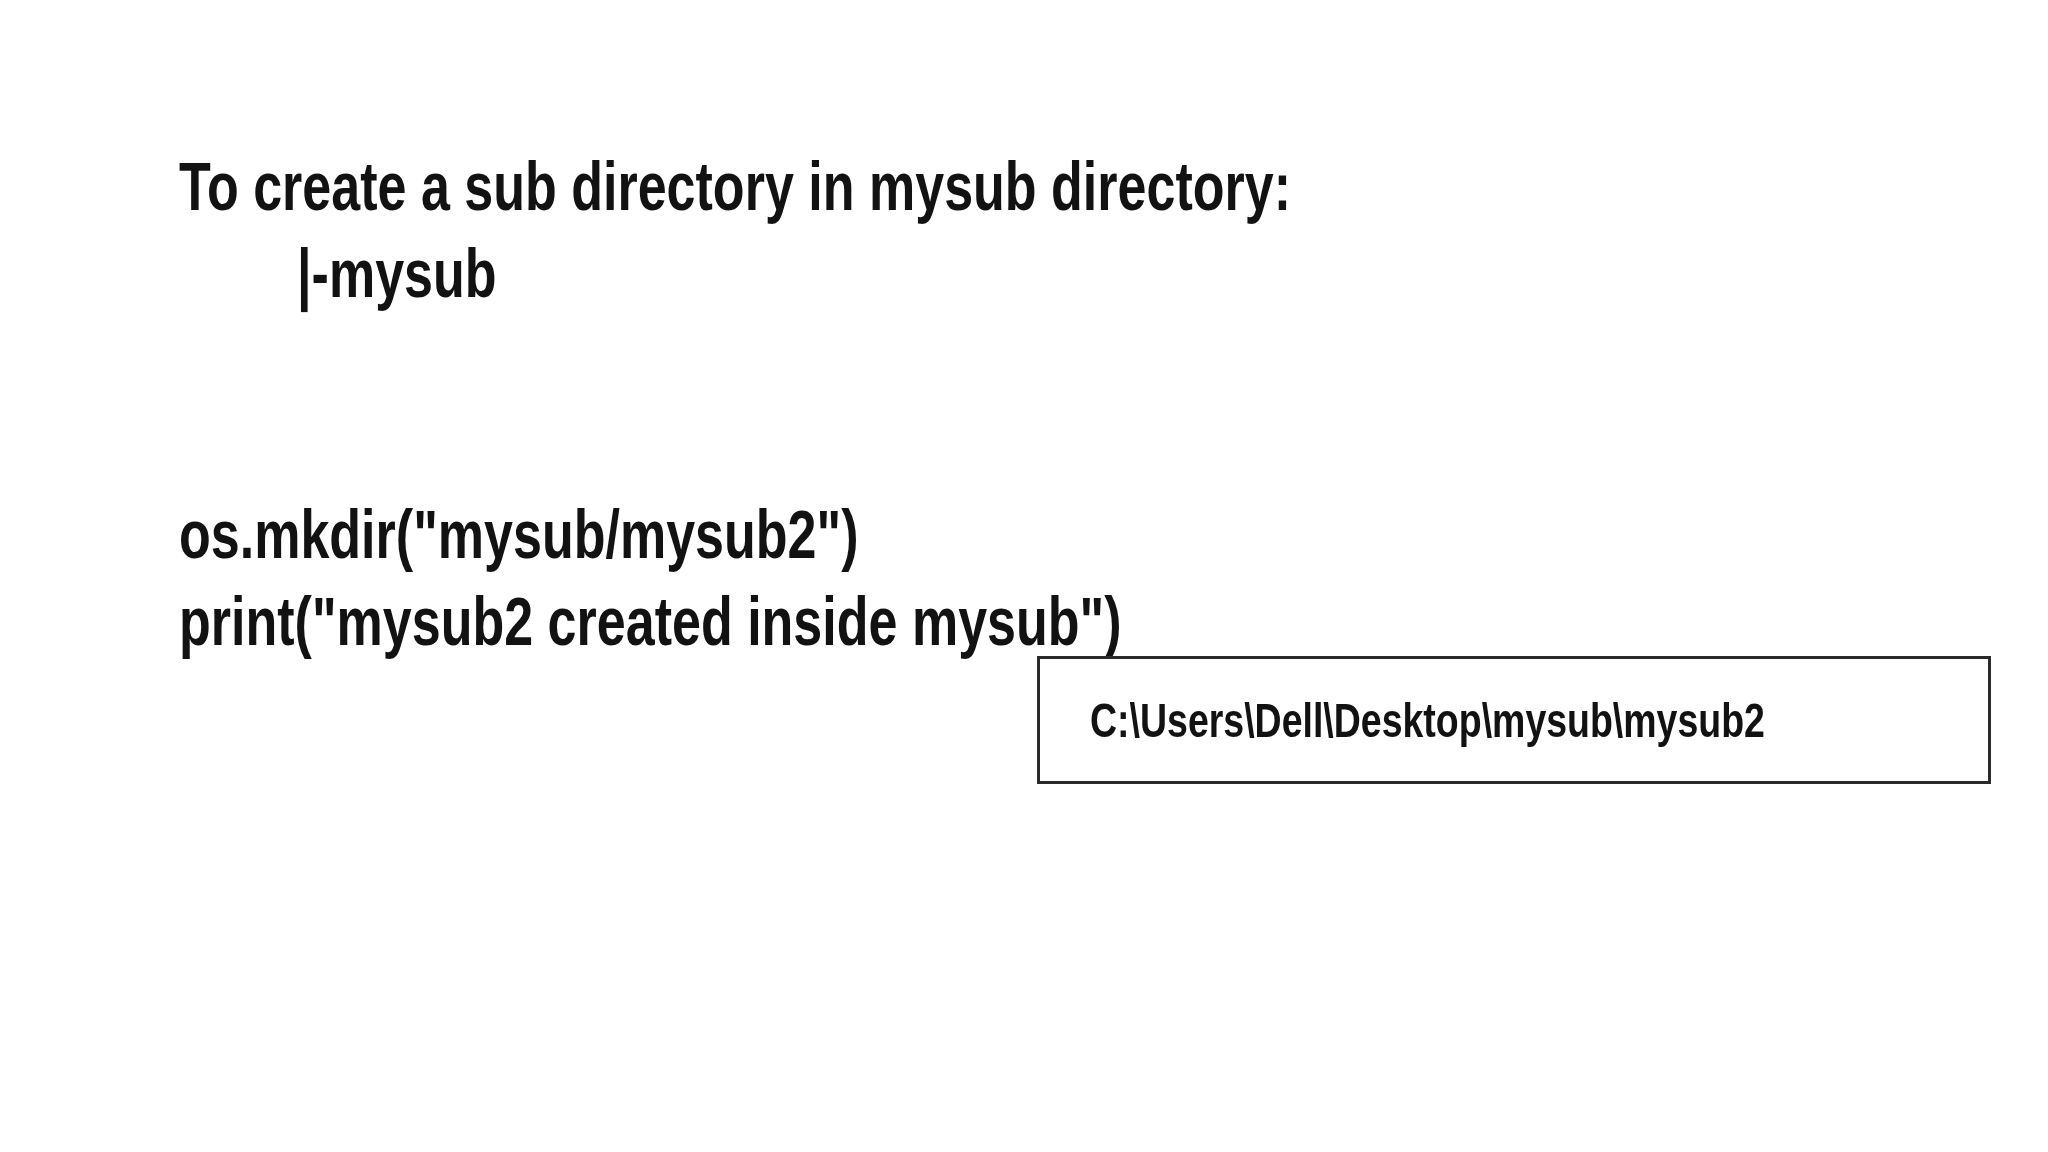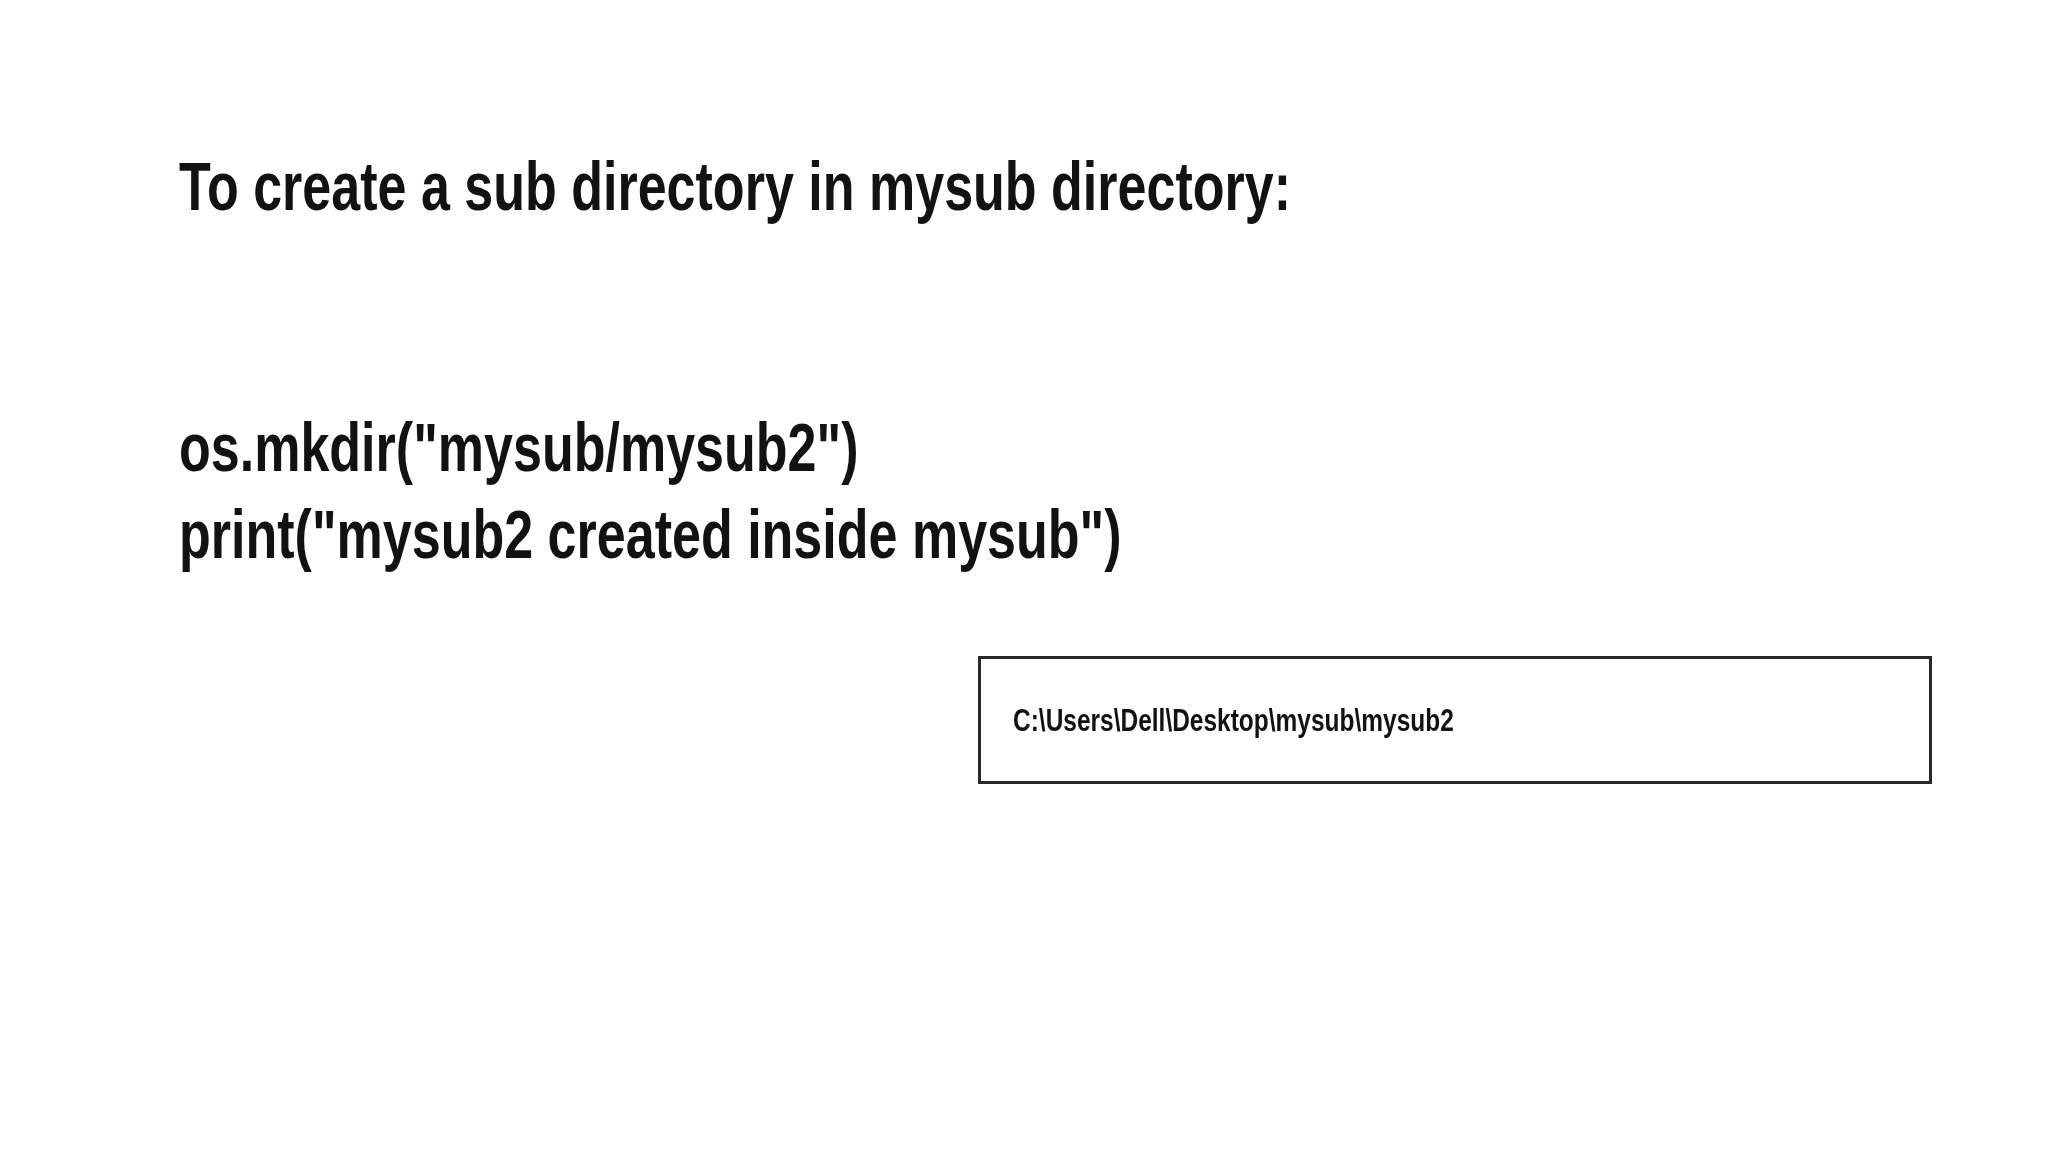--- a/index.html
+++ b/index.html
@@ -34,45 +34,48 @@
     display: inline-block;
     transform: scaleX(0.765);
     transform-origin: 0 50%;
   }
   .indent1 { padding-left: 118px; }
   .indent2 { padding-left: 196px; }
   .blank   { visibility: hidden; }
   
   .outbox {
     position: absolute;
-    left: 978px;
+    left: 1037px;
     top: 656px;
     width: 954px;
     height: 128px;
     box-sizing: border-box;
     border: 3px solid #2a2a2a;
     background: #ffffff;
     display: flex;
     align-items: center;
-    padding-left: 32px;
-    font-size: 32px;
+    padding-left: 50px;
+    font-size: 49px;
     white-space: pre;
   }
 </style>
 </head>
 <body>
 
 <div class="slide">
 
   <div class="textcol">
     <div class="line">
       <span class="cond">To create a sub directory in mysub directory:</span>
     </div>
 
 
+    <div class="line indent1">
+      <span class="cond">|-mysub</span>
+    </div>
 
 
     <div class="line blank">&nbsp;</div>
     <div class="line blank">&nbsp;</div>
 
 
     <div class="line">
       <span class="cond">os.mkdir("mysub/mysub2")</span>
     </div>
 

